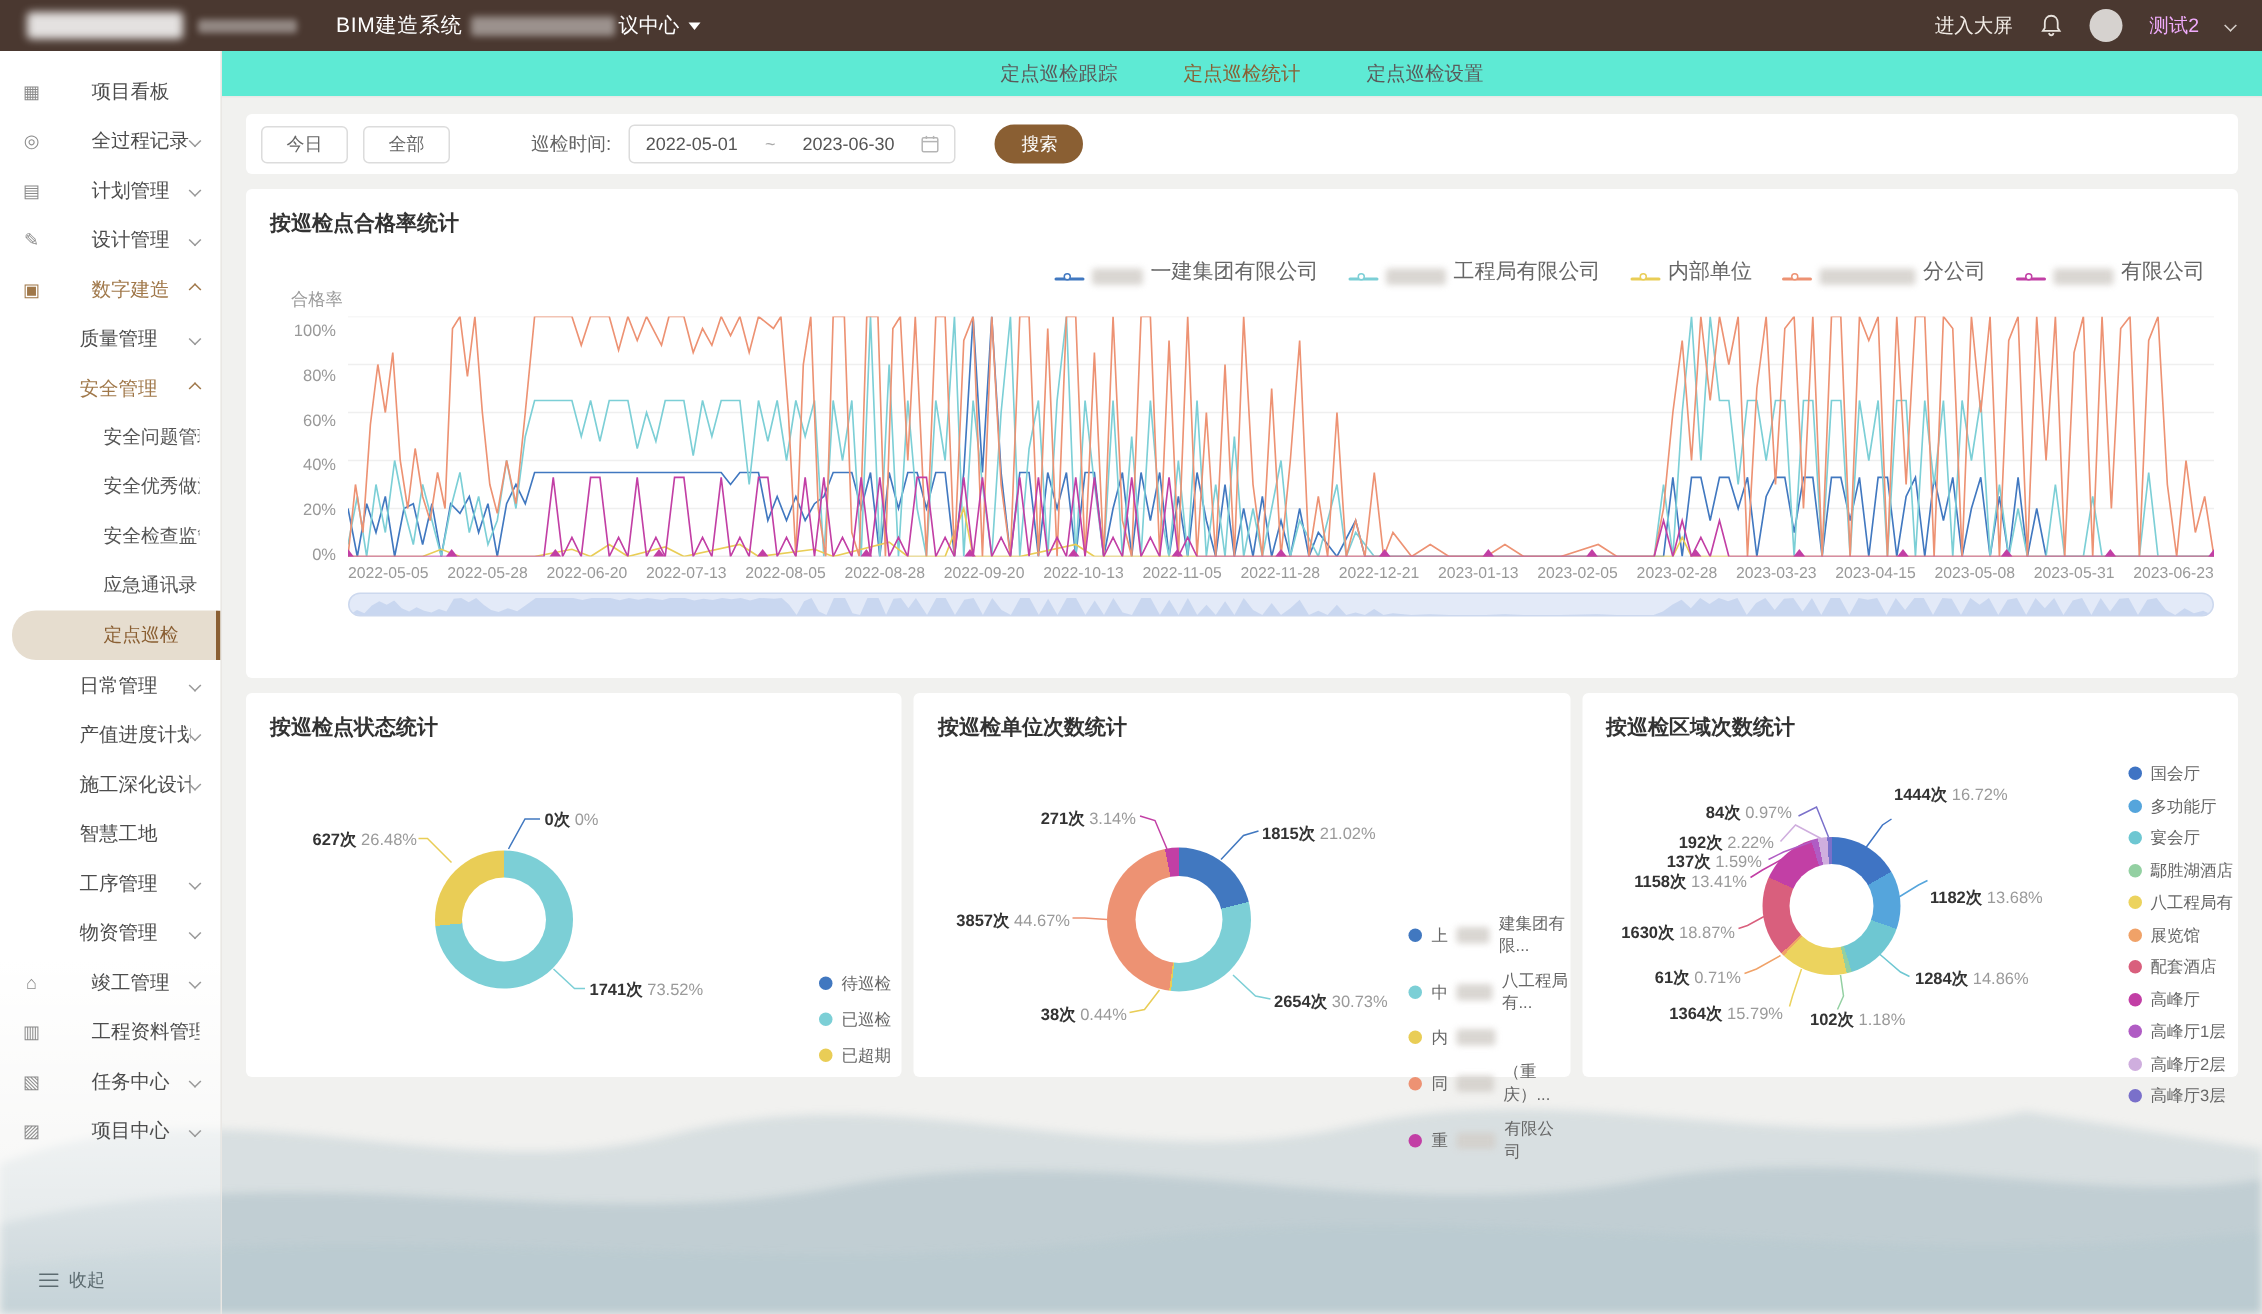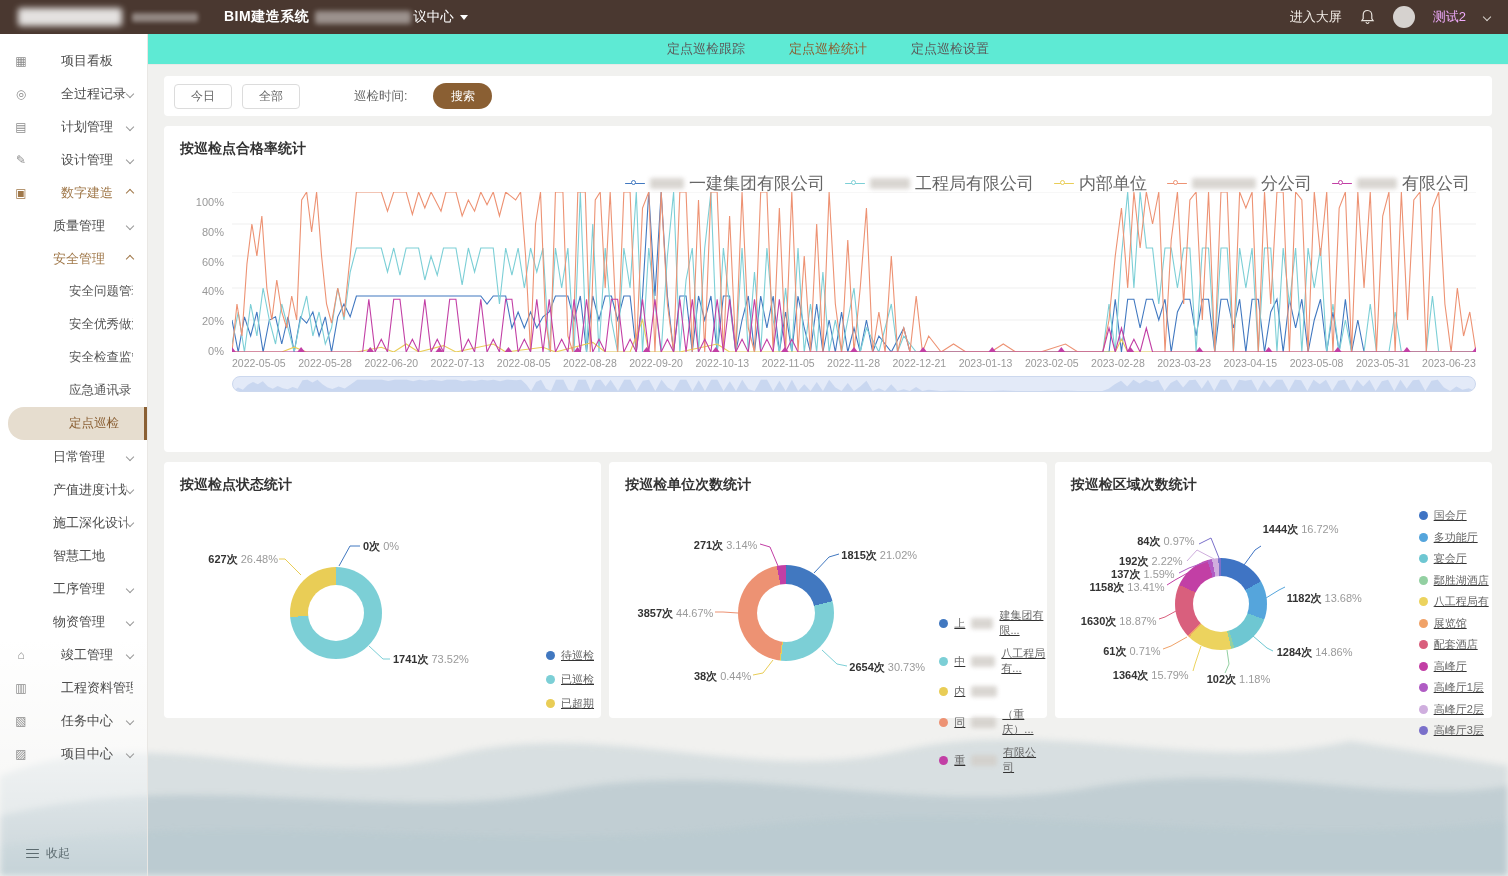--- a/index.html
+++ b/index.html
@@ -3,21 +3,21 @@
 <meta charset="utf-8">
 <style>
   * { box-sizing: border-box; margin: 0; padding: 0; }
   html,body { width:1508px; height:876px; overflow:hidden; }
   body { font-family:"Liberation Sans","DejaVu Sans",sans-serif; background:#f1f1ef; position:relative; color:#333; }
 
   
   #app-header { height:34px; background:#4a3830; display:flex; align-items:center; padding:0 18px; position:relative; z-index:5; }
   .logo-blur { width:104px; height:18px; border-radius:3px; background:rgba(255,255,255,.85); filter:blur(3px); }
   .logo-sub-blur { width:66px; height:9px; margin-left:10px; border-radius:2px; background:rgba(255,255,255,.4); filter:blur(2px); }
-  .brand { color:#fff; font-size:14px; font-weight:bold; margin-left:26px; letter-spacing:.5px; }
+  .brand { color:#fff; font-size:14px; font-weight:normal; margin-left:26px; letter-spacing:.5px; }
   .proj-blur { width:96px; height:13px; margin-left:6px; border-radius:2px; background:rgba(255,255,255,.45); filter:blur(2.5px); }
   .proj-suffix { color:#fff; font-size:13.5px; margin-left:2px; }
   .caret-down { width:0; height:0; border-left:4px solid transparent; border-right:4px solid transparent; border-top:5px solid #fff; margin-left:6px; }
   .header-right { margin-left:auto; display:flex; align-items:center; gap:18px; }
   .enter-screen { color:#f2ece6; font-size:13px; cursor:pointer; }
   .bell { width:15px; height:16px; }
   .avatar { width:22px; height:22px; border-radius:50%; background:#d6d2cf; }
   .username { color:#f0abfc; font-size:13px; }
   .chev { display:inline-block; width:6px; height:6px; border-right:1.3px solid #999; border-bottom:1.3px solid #999; transform:rotate(45deg); }
   .chev.up { transform:rotate(-135deg); }
@@ -56,21 +56,21 @@
   .date-range { margin-left:12px; width:218px; height:26px; border:1px solid #dcdcdc; border-radius:4px; background:#fff; display:flex; align-items:center; justify-content:space-between; padding:0 10px; font-size:12px; color:#555; cursor:pointer; }
   .date-sep { color:#aaa; }
   .cal { width:12px; height:12px; }
   .search-btn { margin-left:26px; width:59px; height:26px; border-radius:13px; background:#8a5f33; color:#fff; font-size:12px; display:flex; align-items:center; justify-content:center; cursor:pointer; border:none; }
 
   
   .card { background:#fff; border-radius:4px; }
   #line-card { margin-top:10px; height:326px; padding:14px 16px 8px; position:relative; }
   .card-title { font-size:14px; font-weight:bold; color:#333; }
   #lc-legend { position:absolute; top:46px; right:22px; display:flex; gap:20px; align-items:center; }
-  .lg-item { display:flex; align-items:center; gap:5px; font-size:17px; color:#666; cursor:pointer; }
+  .lg-item { display:flex; align-items:flex-end; gap:5px; font-size:14px; color:#666; cursor:pointer; }
   .lmk { width:20px; height:8px; position:relative; }
   .lmk i { position:absolute; left:0; right:0; top:3px; height:1.6px; background:currentColor; border-radius:1px; }
   .lmk b { position:absolute; left:6px; top:0; width:5px; height:5px; border:1.6px solid currentColor; border-radius:50%; background:#fff; }
   .blur-blk { display:inline-block; height:11px; border-radius:2px; background:#d3cfca; filter:blur(2px); vertical-align:middle; opacity:.85; }
 
   #lc-body { margin-top:34px; }
   .y-name { font-size:11.5px; color:#999; margin-left:14px; margin-bottom:4px; }
   .plot-row { display:flex; }
   #yticks { width:52px; height:160px; display:flex; flex-direction:column; justify-content:space-between; align-items:flex-end; padding-right:8px; font-size:11px; color:#999; }
   #yticks div { height:11px; line-height:11px; transform:translateY(5px); }
@@ -82,21 +82,21 @@
   #pies-row { display:flex; gap:8px; margin-top:10px; }
   .pie-card { flex:1; height:256px; padding:14px 16px; position:relative; }
   .donut { position:absolute; border-radius:50%; }
   .donut::after { content:""; position:absolute; background:#fff; border-radius:50%; }
   .d92::after { inset:18px; }
   .d96::after { inset:19px; }
   .plabel { position:absolute; font-size:11px; white-space:nowrap; }
   .plabel .cnt { color:#333; font-weight:bold; }
   .plabel .pct { color:#9a9a9a; margin-left:3px; }
   .leader { position:absolute; inset:0; pointer-events:none; }
-  .pie-legend { position:absolute; display:flex; flex-direction:column;text-decoration:underline; }
+  .pie-legend { position:absolute; display:flex; flex-direction:column; }
   .pl-item { display:flex; align-items:center; gap:6px; font-size:11px; color:#666; cursor:pointer; }
   .pl-item .dot { width:9px; height:9px; border-radius:50%; flex-shrink:0; }
 
   
   #mountains { position:absolute; left:0; bottom:0; width:1508px; height:220px; z-index:0; filter:blur(3px); }
 </style>
 </head>
 <body>
 
 <svg id="mountains" viewBox="0 0 1508 220" preserveAspectRatio="none">
@@ -234,20 +234,31 @@
         <div class="tab active">定点巡检统计</div>
         <div class="tab">定点巡检设置</div>
       </div>
 
     <div id="content">
 
       <div id="filter-card" class="card">
         <div class="f-btn">今日</div>
         <div class="f-btn">全部</div>
         <div class="f-label">巡检时间:</div>
+        <div class="date-range">
+          <span>2022-05-01</span>
+          <span class="date-sep">~</span>
+          <span>2023-06-30</span>
+          <svg class="cal" viewBox="0 0 12 12">
+            <rect x="0.8" y="1.8" width="10.4" height="9.4" rx="1" fill="none" stroke="#b5b5b5" stroke-width="1"></rect>
+            <line x1="0.8" y1="4.4" x2="11.2" y2="4.4" stroke="#b5b5b5" stroke-width="1"></line>
+            <line x1="3.6" y1="0.6" x2="3.6" y2="2.6" stroke="#b5b5b5" stroke-width="1"></line>
+            <line x1="8.4" y1="0.6" x2="8.4" y2="2.6" stroke="#b5b5b5" stroke-width="1"></line>
+          </svg>
+        </div>
         <button class="search-btn">搜索</button>
       </div>
 
       <div id="line-card" class="card">
         <div class="card-title">按巡检点合格率统计</div>
         <div id="lc-legend">
             <div class="lg-item">
               <span class="lmk" style="color: rgb(65, 120, 192);">
                 <i></i>
                 <b></b>
@@ -281,20 +292,21 @@
             <div class="lg-item">
               <span class="lmk" style="color: rgb(194, 63, 165);">
                 <i></i>
                 <b></b>
               </span>
               <span class="blur-blk" style="width: 40px;"></span>
               <span>有限公司</span>
             </div>
           </div>
         <div id="lc-body">
+          <div class="y-name">合格率</div>
           <div class="plot-row">
             <div id="yticks">
                 <div>100%</div>
                 <div>80%</div>
                 <div>60%</div>
                 <div>40%</div>
                 <div>20%</div>
                 <div>0%</div>
               </div>
             <svg id="plot" viewBox="0 0 1000 100" preserveAspectRatio="none">

